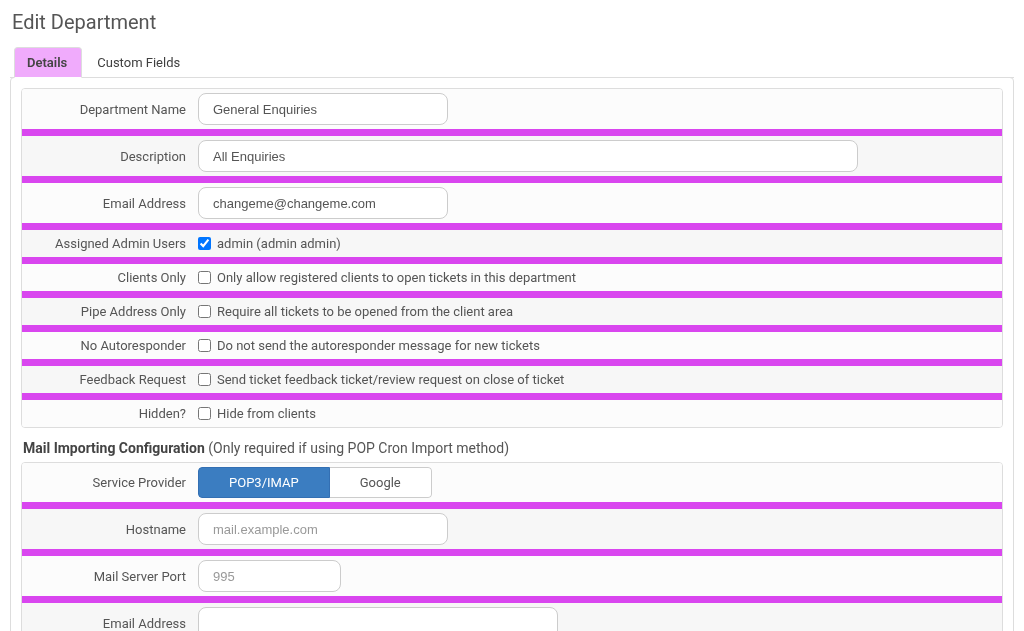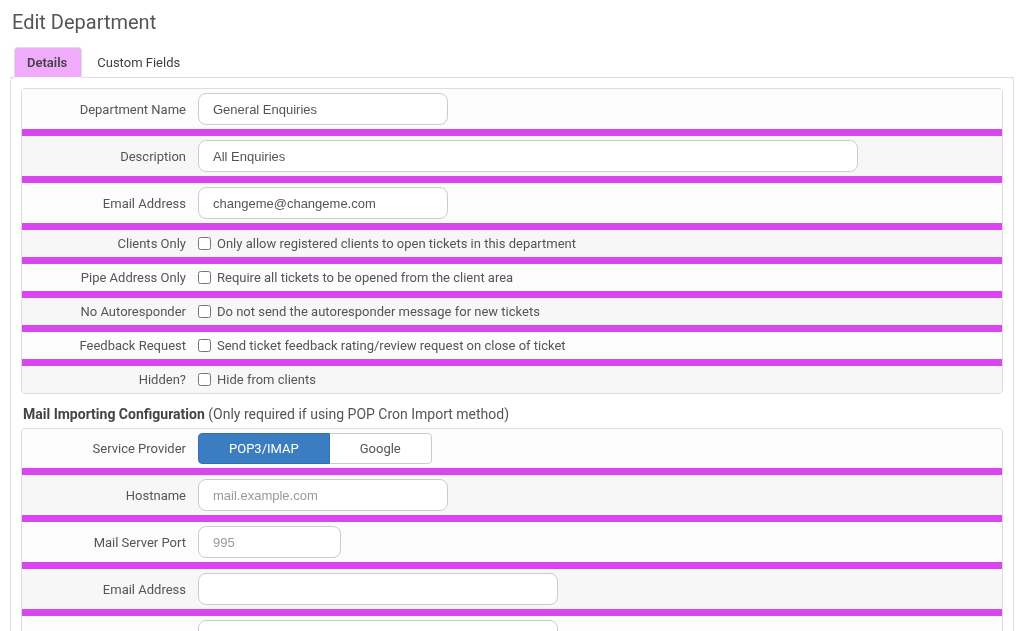--- a/index.html
+++ b/index.html
@@ -167,20 +167,29 @@
         <input type="text" class="w-xl" value="All Enquiries" style="">
       </td>
     </tr>
     <tr>
       <td class="label-cell">Email Address</td>
       <td class="field-cell">
         <input type="text" class="w-md" value="changeme@changeme.com" style="">
       </td>
     </tr>
     <tr>
+      <td class="label-cell">Assigned Admin Users</td>
+      <td class="field-cell">
+        <label class="checkbox-line">
+          <input type="checkbox" checked="" style="">
+          <span>admin (admin admin)</span>
+        </label>
+      </td>
+    </tr>
+    <tr>
       <td class="label-cell">Clients Only</td>
       <td class="field-cell">
         <label class="checkbox-line">
           <input type="checkbox" style="">
           <span>Only allow registered clients to open tickets in this department</span>
         </label>
       </td>
     </tr>
     <tr>
       <td class="label-cell">Pipe Address Only</td>
@@ -198,21 +207,21 @@
           <input type="checkbox" style="">
           <span>Do not send the autoresponder message for new tickets</span>
         </label>
       </td>
     </tr>
     <tr>
       <td class="label-cell">Feedback Request</td>
       <td class="field-cell">
         <label class="checkbox-line">
           <input type="checkbox" style="">
-          <span>Send ticket feedback rating/review request on close of ticket</span>
+          <span>Send ticket feedback ticket/review request on close of ticket</span>
         </label>
       </td>
     </tr>
     <tr>
       <td class="label-cell">Hidden?</td>
       <td class="field-cell">
         <label class="checkbox-line">
           <input type="checkbox" style="">
           <span>Hide from clients</span>
         </label>

